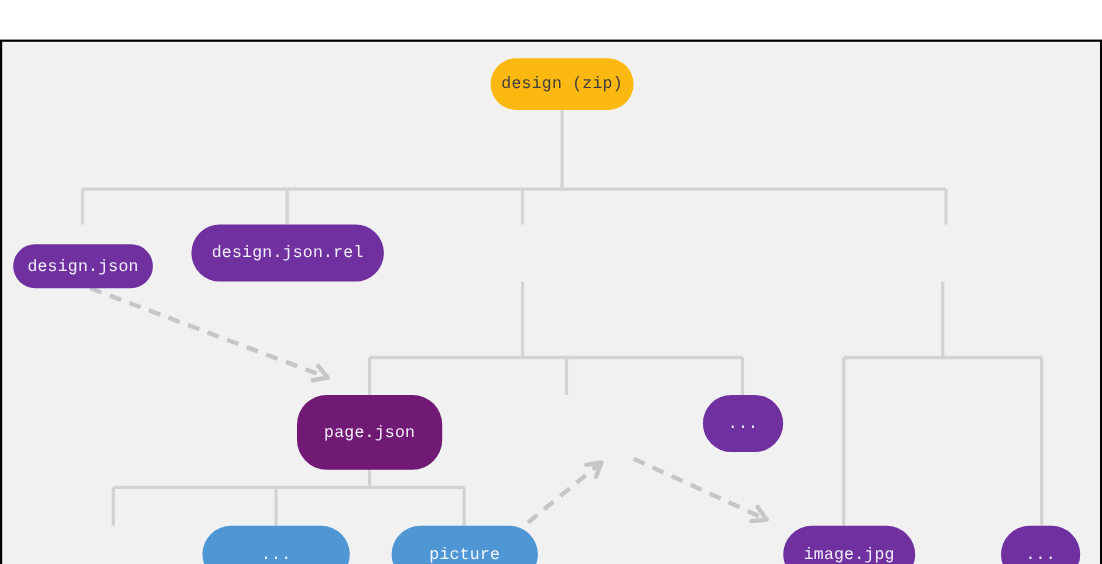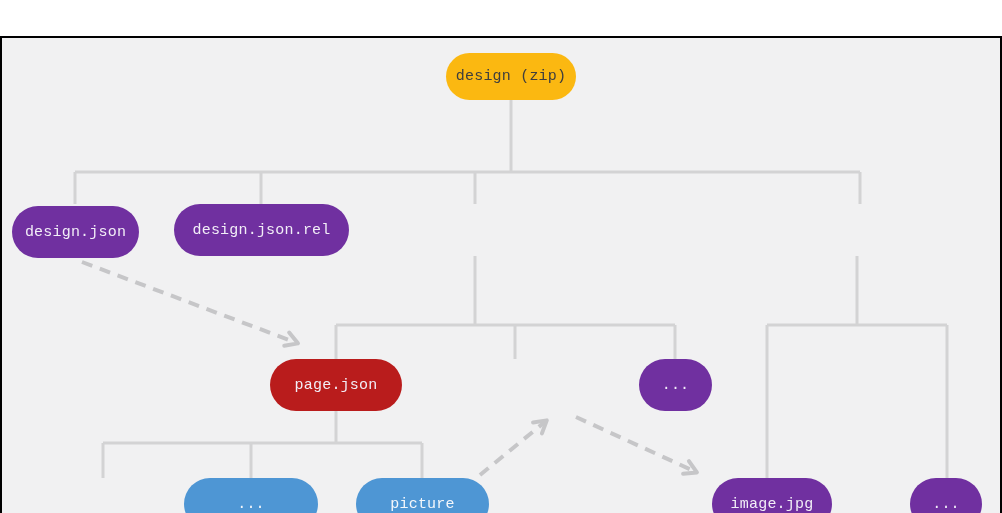--- a/index.html
+++ b/index.html
@@ -66,22 +66,22 @@
         <line x1="945" y1="287" x2="945" y2="440" class="tree-line" stroke="#D3D3D4"></line>
       </g>
     <g id="arrow-lines">
         <line x1="80" y1="224" x2="295" y2="305" class="arrow-line" stroke="#C6C6C8" marker-end="url(#arrowhead)"></line>
         <line x1="478" y1="437" x2="544" y2="383" class="arrow-line" stroke="#C6C6C8" marker-end="url(#arrowhead)"></line>
         <line x1="574" y1="379" x2="694" y2="434" class="arrow-line" stroke="#C6C6C8" marker-end="url(#arrowhead)"></line>
       </g>
   </svg>
   <div id="node-layer">
       <div class="pill" style="left: 444px; top: 15px; width: 130px; height: 47px; background: rgb(251, 184, 17); color: rgb(62, 62, 62);">design (zip)</div>
-      <div class="pill" style="left: 10px; top: 168px; width: 127px; height: 52px; background: rgb(112, 48, 160); color: rgb(242, 238, 247);">design.json</div>
+      <div class="pill" style="left: 10px; top: 184px; width: 127px; height: 40px; background: rgb(112, 48, 160); color: rgb(242, 238, 247);">design.json</div>
       <div class="pill" style="left: 172px; top: 166px; width: 175px; height: 52px; background: rgb(112, 48, 160); color: rgb(242, 238, 247);">design.json.rel</div>
-      <div class="pill" style="left: 268px; top: 321px; width: 132px; height: 52px; background: #b91c1c; color: rgb(242, 238, 247);">page.json</div>
+      <div class="pill" style="left: 268px; top: 321px; width: 132px; height: 68px; background: #701a75; color: rgb(242, 238, 247);">page.json</div>
       <div class="pill" style="left: 637px; top: 321px; width: 73px; height: 52px; background: rgb(112, 48, 160); color: rgb(242, 238, 247);">...</div>
       <div class="pill" style="left: 182px; top: 440px; width: 134px; height: 52px; background: rgb(78, 150, 212); color: rgb(244, 247, 251);">...</div>
       <div class="pill" style="left: 354px; top: 440px; width: 133px; height: 52px; background: rgb(78, 150, 212); color: rgb(244, 247, 251);">picture</div>
       <div class="pill" style="left: 710px; top: 440px; width: 120px; height: 52px; background: rgb(112, 48, 160); color: rgb(242, 238, 247);">image.jpg</div>
       <div class="pill" style="left: 908px; top: 440px; width: 72px; height: 52px; background: rgb(112, 48, 160); color: rgb(242, 238, 247);">...</div>
     </div>
 </div>
 
 </body></html>

